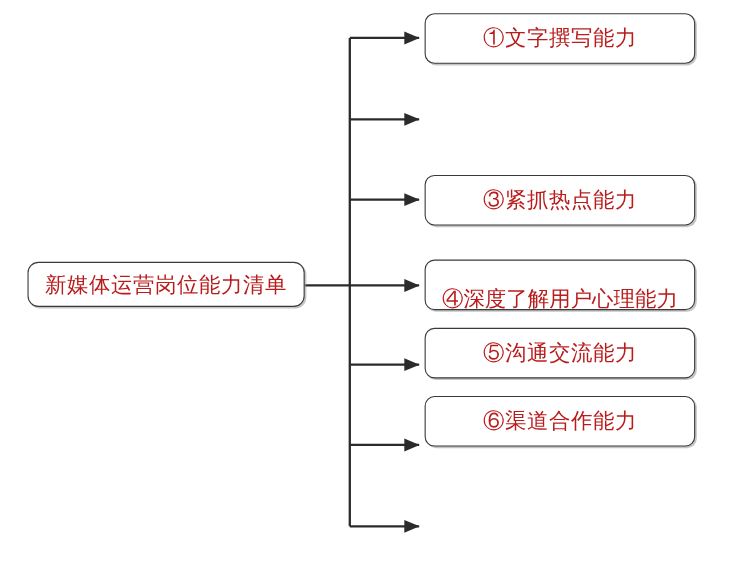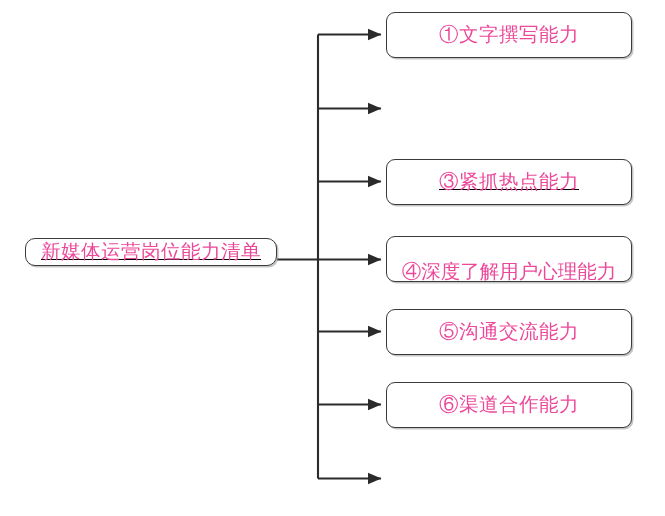--- a/index.html
+++ b/index.html
@@ -41,34 +41,33 @@
     background: #ffffff;
     border: 1.6px solid #3a3a3a;
     border-radius: 9px;
     box-shadow: 1.5px 1.5px 0 0 rgba(150,150,150,0.55);
     display: flex;
     align-items: center;
     justify-content: center;
   }
 
   .node-label {
-    color: #ec4899;
+    color: #b91c1c;
     white-space: nowrap;
     line-height: 1;
     letter-spacing: 0.5px;
   }
 
   
   #root-node {
     left: 25px;
     top: 238px;
     width: 252px;
-    height: 28px;
+    height: 41px;
     border-radius: 10px;
-    text-decoration: underline;
   }
   #root-node .node-label {
     font-size: 19.5px;
   }
 
   
   .leaf-node {
     left: 386px;
     width: 246px;
     height: 46px;
@@ -77,24 +76,24 @@
     font-size: 19.5px;
   }
   
   .leaf-node.wide .node-label {
     font-size: 19.5px;
     letter-spacing: 0px;
   }
 
   .n1 { top: 12px; }
   .n2 { top: 86px; }
-  .n3 { top: 159px; text-decoration: underline; }
+  .n3 { top: 159px; }
   .n4 { top: 236px; align-items: flex-end; }
-  .n5 { top: 309px; text-align: center; }
-  .n6 { top: 382px; }
+  .n5 { top: 298px; text-align: center; }
+  .n6 { top: 360px; }
   .n7 { top: 455px; }
 </style>
 </head>
 <body>
 
 <div id="diagram-canvas">
 
   <svg id="connector-layer" viewBox="0 0 665 516" width="665" height="516" xmlns="http://www.w3.org/2000/svg">
     <defs>
       <marker id="arrowhead" markerWidth="7" markerHeight="7" refX="6.4" refY="3" orient="auto" markerUnits="strokeWidth">

